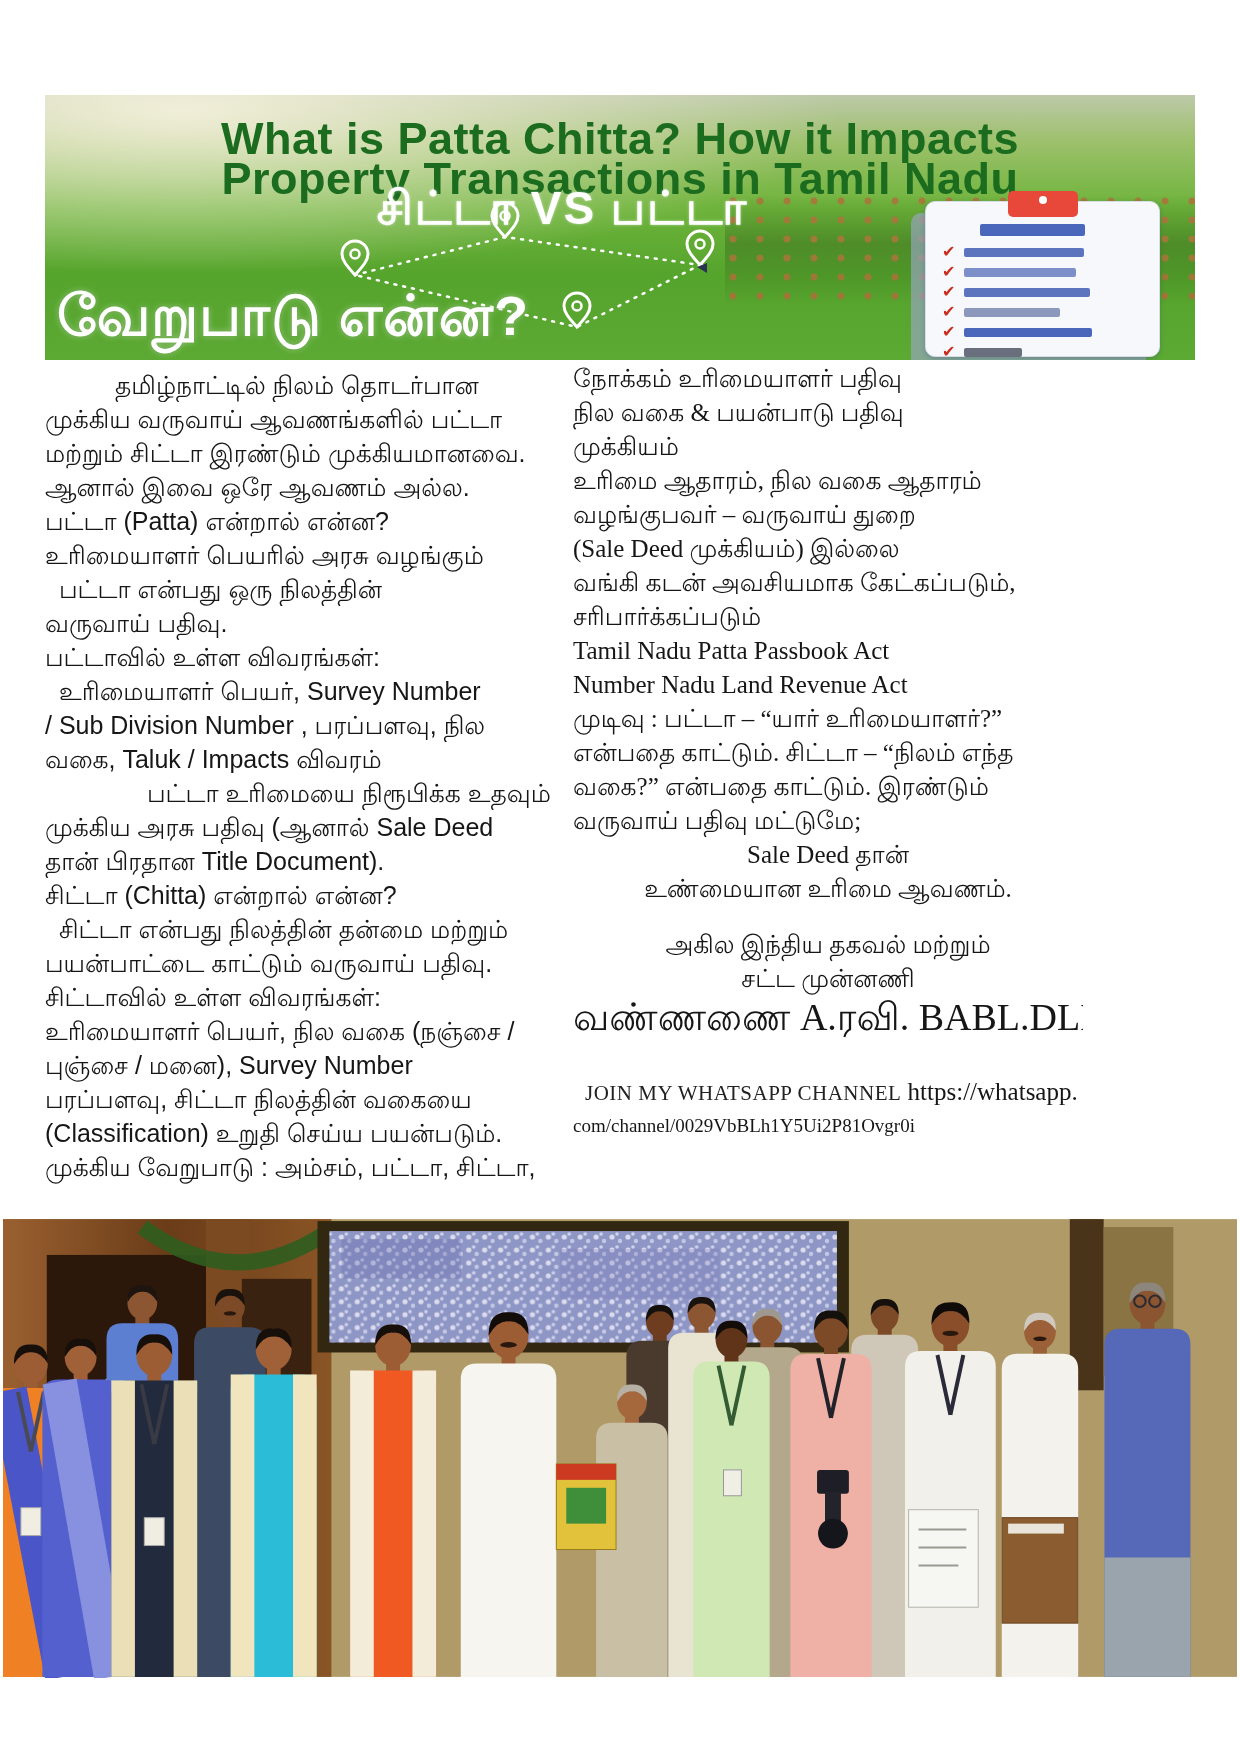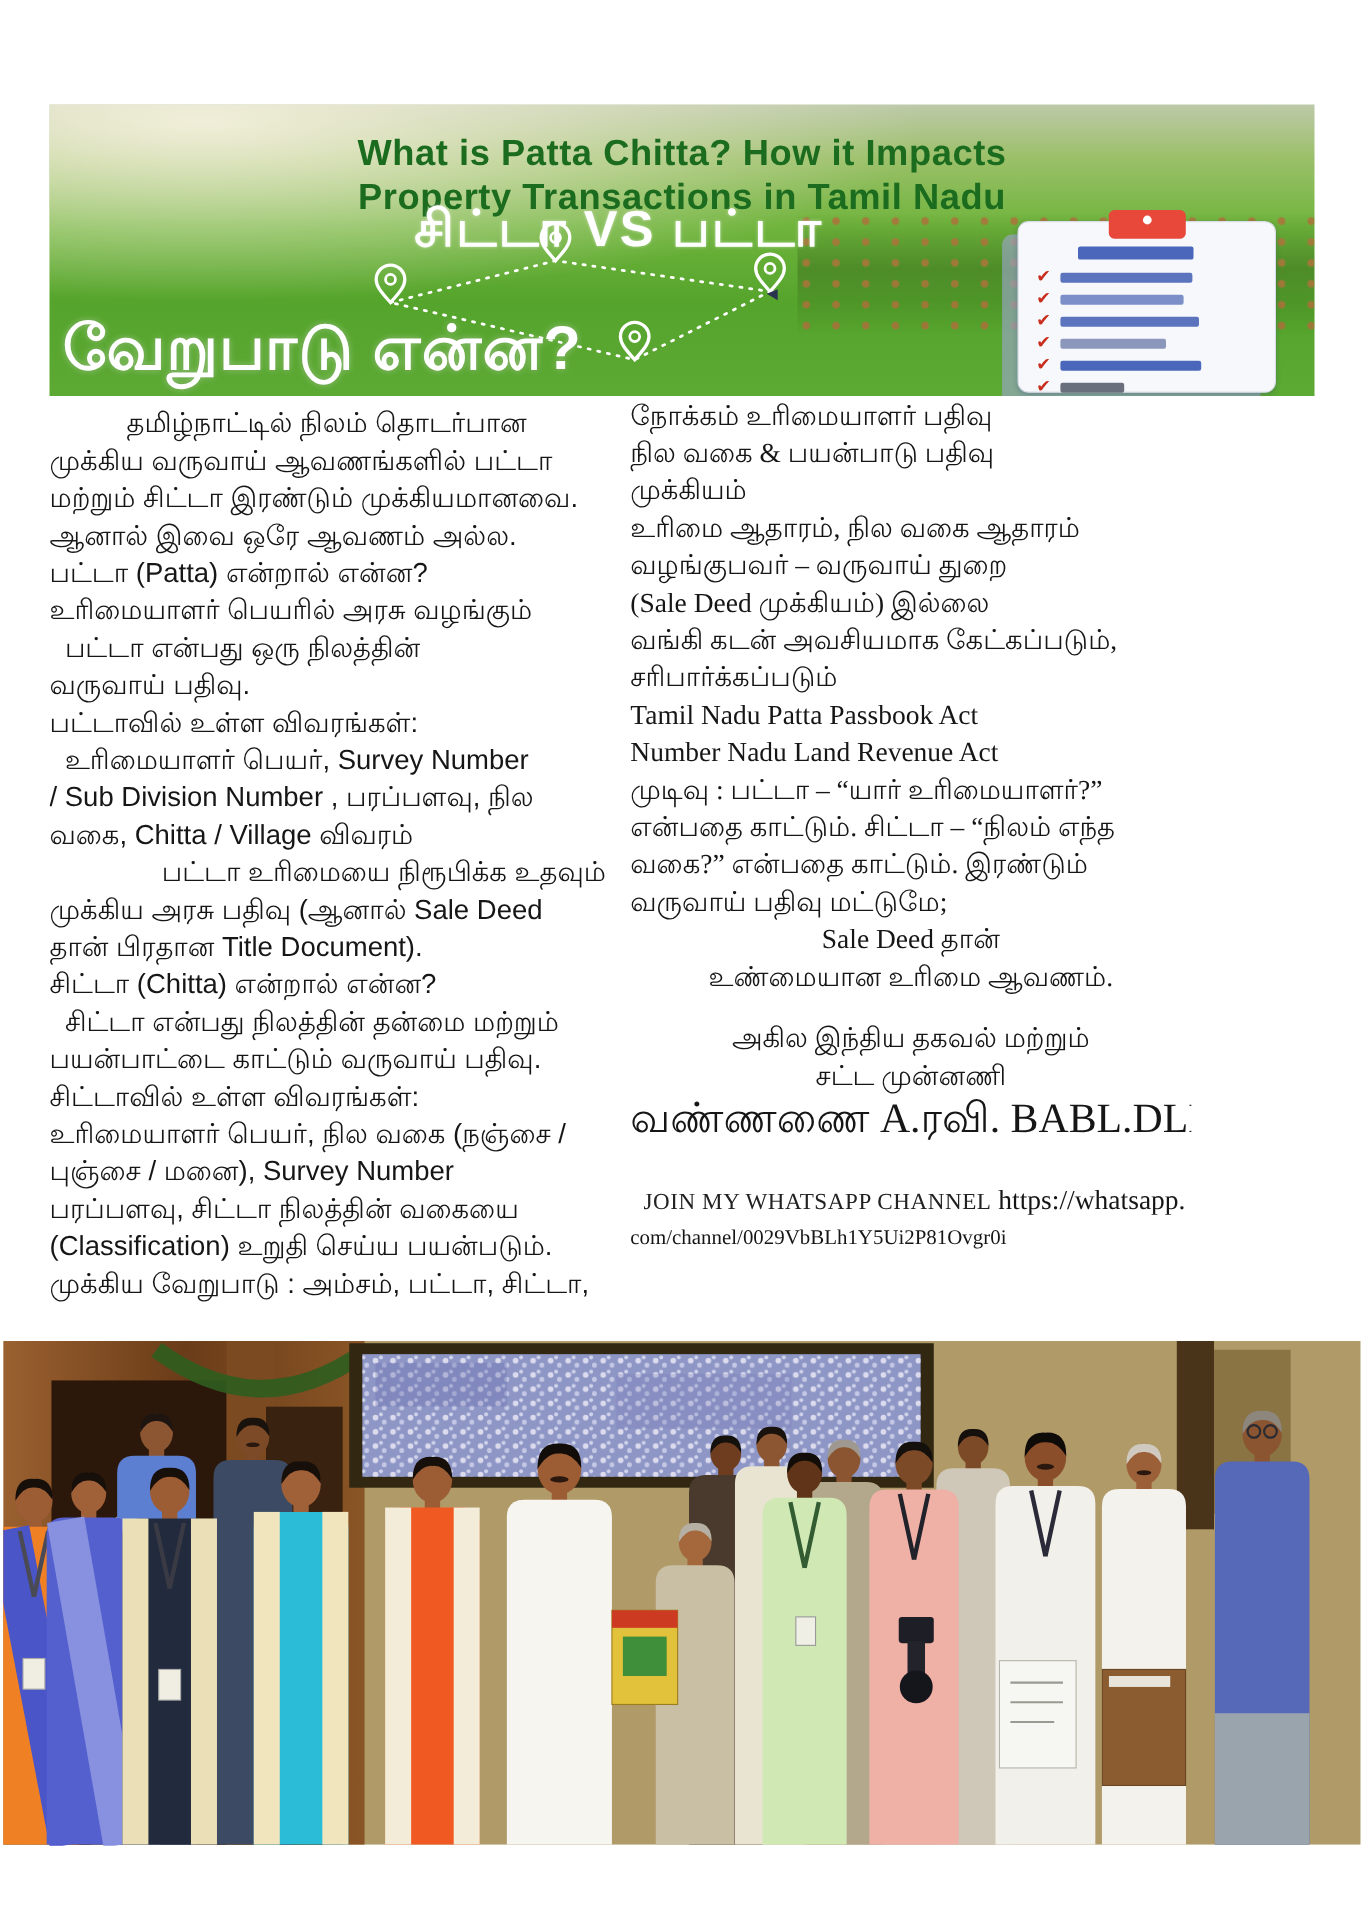--- a/index.html
+++ b/index.html
@@ -9,21 +9,21 @@
   
   .banner{position:absolute;left:45px;top:95px;width:1150px;height:265px;overflow:hidden;
     background:
       radial-gradient(ellipse at 12% 6%, rgba(244,240,220,.95), rgba(244,240,220,0) 46%),
       linear-gradient(180deg,#bdc9a9 0%,#9cc06a 18%,#6fb43c 42%,#55a42c 68%,#5ca934 100%);}
   .village{position:absolute;right:0;top:100px;width:470px;height:110px;opacity:.75;
       background-image:radial-gradient(circle 4px at 8px 6px,#b4683a 3px,transparent 4px),
         linear-gradient(180deg,rgba(52,96,26,0) 0,rgba(52,96,26,.55) 45%,rgba(52,96,26,0) 100%);
       background-size:27px 19px,100% 100%;}
   .banner-title{position:absolute;left:0;top:24px;width:100%;text-align:center;
-      font-weight:800;font-size:33px;line-height:40px;letter-spacing:.5px;}
+      font-weight:800;font-size:45px;line-height:40px;letter-spacing:.5px;}
   .vs-text{position:absolute;left:0;top:86px;width:90%;text-align:center;color:#ffffff;
       font-size:46px;font-weight:600;letter-spacing:2px;text-shadow:0 0 3px rgba(255,255,255,.55);}
   .question-text{position:absolute;left:12px;top:188px;color:#ffffff;font-size:56px;font-weight:600;
       letter-spacing:1px;text-shadow:0 0 2px rgba(90,140,60,.6),0 0 6px rgba(255,255,255,.4);}
   .pins-svg{position:absolute;left:0;top:0;width:1150px;height:265px;}
 
   
   .clipboard{position:absolute;left:880px;top:106px;width:235px;height:156px;}
   .clip-shadow{position:absolute;left:-14px;top:12px;width:100%;height:100%;background:#9aa6c6;opacity:.65;border-radius:10px;}
   .clip-board{position:absolute;inset:0;background:#f7f8fc;border:1px solid #d8dde8;border-radius:10px;
@@ -135,21 +135,21 @@
       <div class="ln">முக்கிய வருவாய் ஆவணங்களில் பட்டா</div>
       <div class="ln">மற்றும் சிட்டா இரண்டும் முக்கியமானவை.</div>
       <div class="ln">ஆனால் இவை ஒரே ஆவணம் அல்ல.</div>
       <div class="ln">பட்டா (Patta) என்றால் என்ன?</div>
       <div class="ln">உரிமையாளர் பெயரில் அரசு வழங்கும்</div>
       <div class="ln ind-s">பட்டா என்பது ஒரு நிலத்தின்</div>
       <div class="ln">வருவாய் பதிவு.</div>
       <div class="ln">பட்டாவில் உள்ள விவரங்கள்:</div>
       <div class="ln ind-s">உரிமையாளர் பெயர், Survey Number</div>
       <div class="ln">/ Sub Division Number , பரப்பளவு, நில</div>
-      <div class="ln">வகை, Chitta / Village விவரம்</div>
+      <div class="ln">வகை, Taluk / Impacts விவரம்</div>
       <div class="ln ind2">பட்டா உரிமையை நிரூபிக்க உதவும்</div>
       <div class="ln">முக்கிய அரசு பதிவு (ஆனால் Sale Deed</div>
       <div class="ln">தான் பிரதான Title Document).</div>
       <div class="ln">சிட்டா (Chitta) என்றால் என்ன?</div>
       <div class="ln ind-s">சிட்டா என்பது நிலத்தின் தன்மை மற்றும்</div>
       <div class="ln">பயன்பாட்டை காட்டும் வருவாய் பதிவு.</div>
       <div class="ln">சிட்டாவில் உள்ள விவரங்கள்:</div>
       <div class="ln">உரிமையாளர் பெயர், நில வகை (நஞ்சை /</div>
       <div class="ln">புஞ்சை / மனை), Survey Number</div>
       <div class="ln">பரப்பளவு,  சிட்டா நிலத்தின் வகையை</div>

